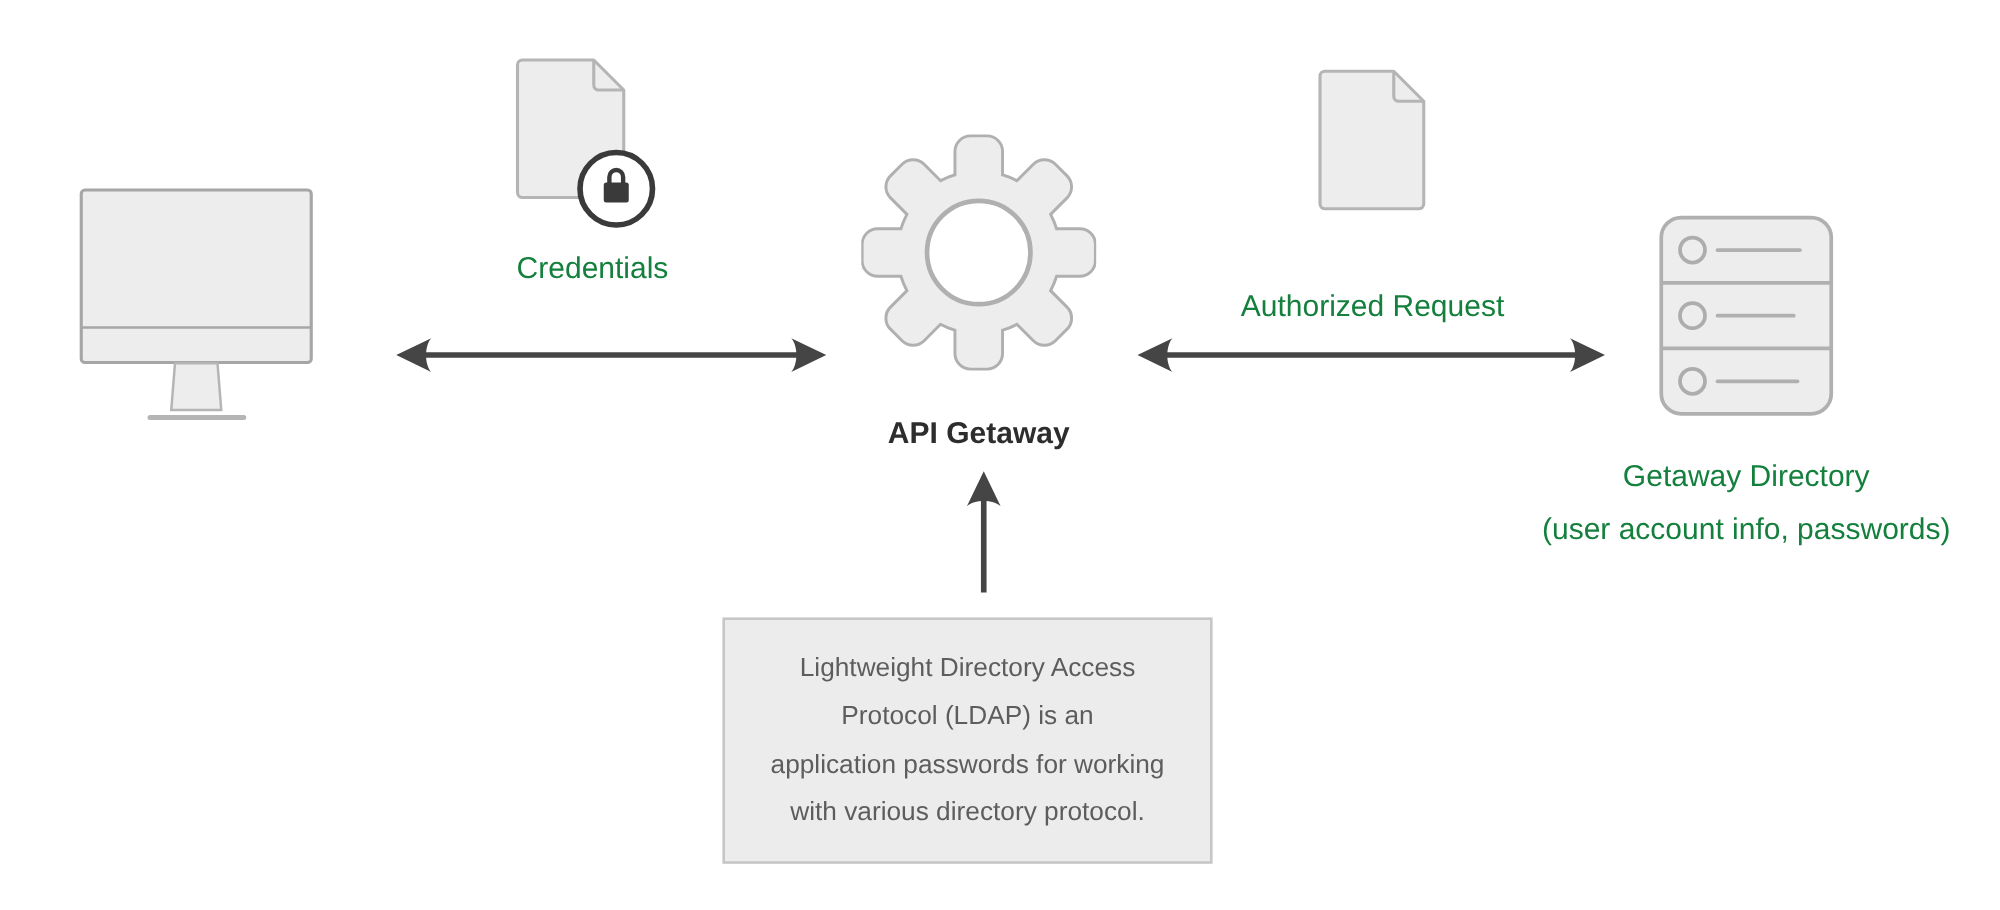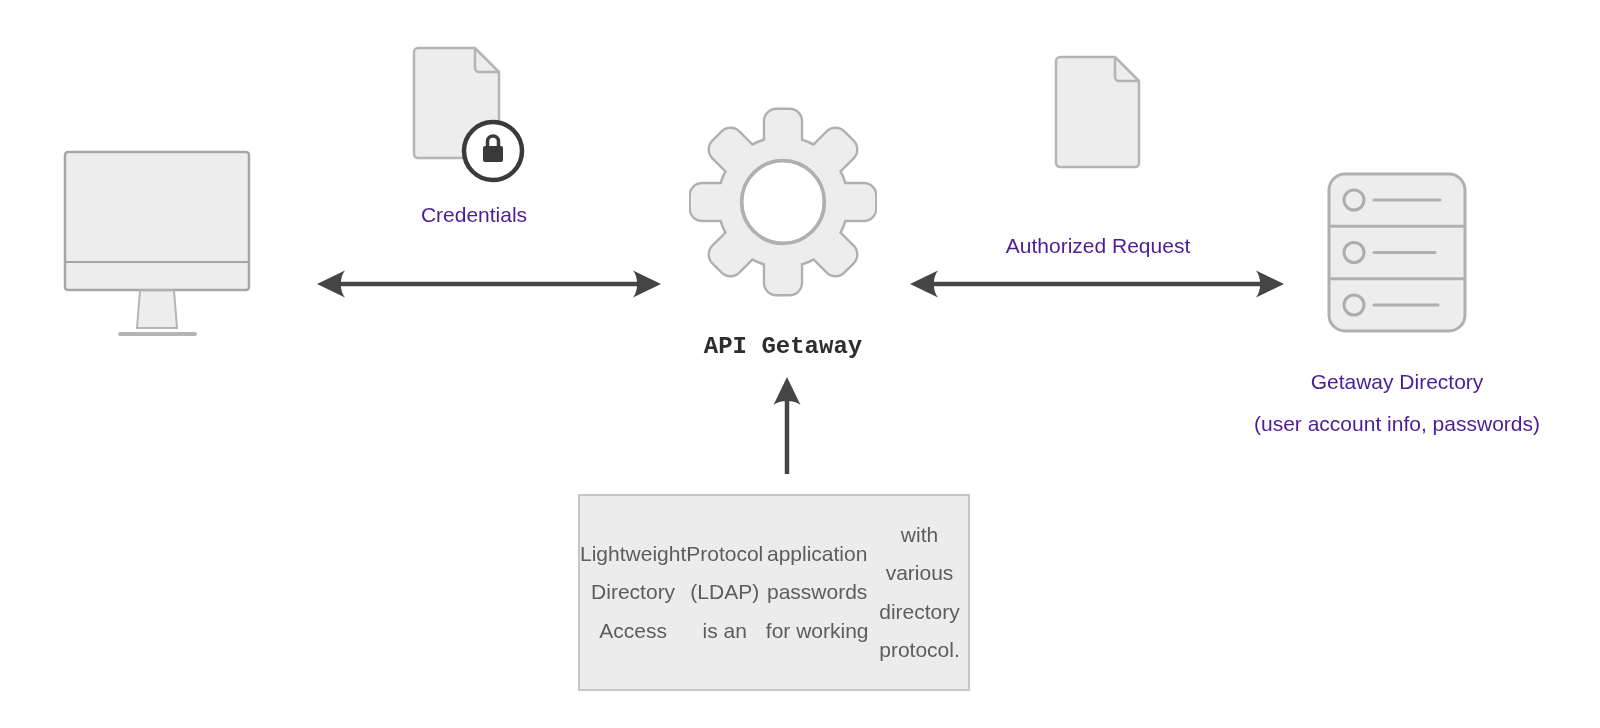--- a/index.html
+++ b/index.html
@@ -6,42 +6,42 @@
   .canvas{
     position:relative;
     width:1600px;height:728px;
     background:#ffffff;
     font-family:"Liberation Sans", sans-serif;
     overflow:hidden;
   }
   .node{position:absolute;display:flex;flex-direction:column;align-items:center;}
   .caption{
     text-align:center;
-    color:#4c1d95;
-    font-size:21px;
+    color:#15803d;
+    font-size:24px;
     line-height:37px;
     white-space:nowrap;
   }
   .caption-bold{
     text-align:center;
     color:#2d2d2d;
     font-size:24px;
     font-weight:bold;
     white-space:nowrap;
   }
   .ad-caption{line-height:42px;}
   .arrow{position:absolute;}
   .note-box{
     position:absolute;
     left:578px;top:494px;
     width:392px;height:197px;
     box-sizing:border-box;
     background:#ececec;
     border:2px solid #c6c6c6;
-    display:flex;flex-direction:row;
+    display:flex;flex-direction:column;
     align-items:center;justify-content:center;
     color:#5d5d5d;
     font-size:21px;
     line-height:38.5px;
     text-align:center;
   }
 </style>
 </head>
 <body>
 
@@ -60,21 +60,21 @@
     <svg width="124" height="140" viewBox="0 0 124 140">
       <path d="M6,3 H63 L87,27 V109 a4,4 0 0 1 -4,4 H6 a4,4 0 0 1 -4,-4 V7 a4,4 0 0 1 4,-4 Z" fill="#ededed" stroke="#b5b5b5" stroke-width="2.5" stroke-linejoin="round"></path>
       <path d="M63,3 V23 a4,4 0 0 0 4,4 H87" fill="none" stroke="#b5b5b5" stroke-width="2.5"></path>
       <circle cx="81" cy="106" r="29" fill="#ffffff" stroke="#3a3a3a" stroke-width="4.5"></circle>
       <path d="M75.5,102 v-5.5 a5.5,5.5 0 0 1 11,0 v5.5" fill="none" stroke="#3a3a3a" stroke-width="3.5"></path>
       <rect x="71" y="101" width="20" height="16" rx="2" fill="#3a3a3a"></rect>
     </svg>
     <div class="caption" style="margin-top:11px;">Credentials</div>
   </div>
 
-  <div class="node" style="left:683px;top:105px;width:200px;font-family:Liberation Mono, monospace;">
+  <div class="node" style="left:683px;top:105px;width:200px;">
     <svg width="188" height="194" viewBox="0 0 200 200">
       <g id="cog" fill="#ededed">
         <rect x="81" y="2" width="38" height="64" rx="12" transform="rotate(0 100 100)"></rect>
         <rect x="81" y="2" width="38" height="64" rx="12" transform="rotate(45 100 100)"></rect>
         <rect x="81" y="2" width="38" height="64" rx="12" transform="rotate(90 100 100)"></rect>
         <rect x="81" y="2" width="38" height="64" rx="12" transform="rotate(135 100 100)"></rect>
         <rect x="81" y="2" width="38" height="64" rx="12" transform="rotate(180 100 100)"></rect>
         <rect x="81" y="2" width="38" height="64" rx="12" transform="rotate(225 100 100)"></rect>
         <rect x="81" y="2" width="38" height="64" rx="12" transform="rotate(270 100 100)"></rect>
         <rect x="81" y="2" width="38" height="64" rx="12" transform="rotate(315 100 100)"></rect>

